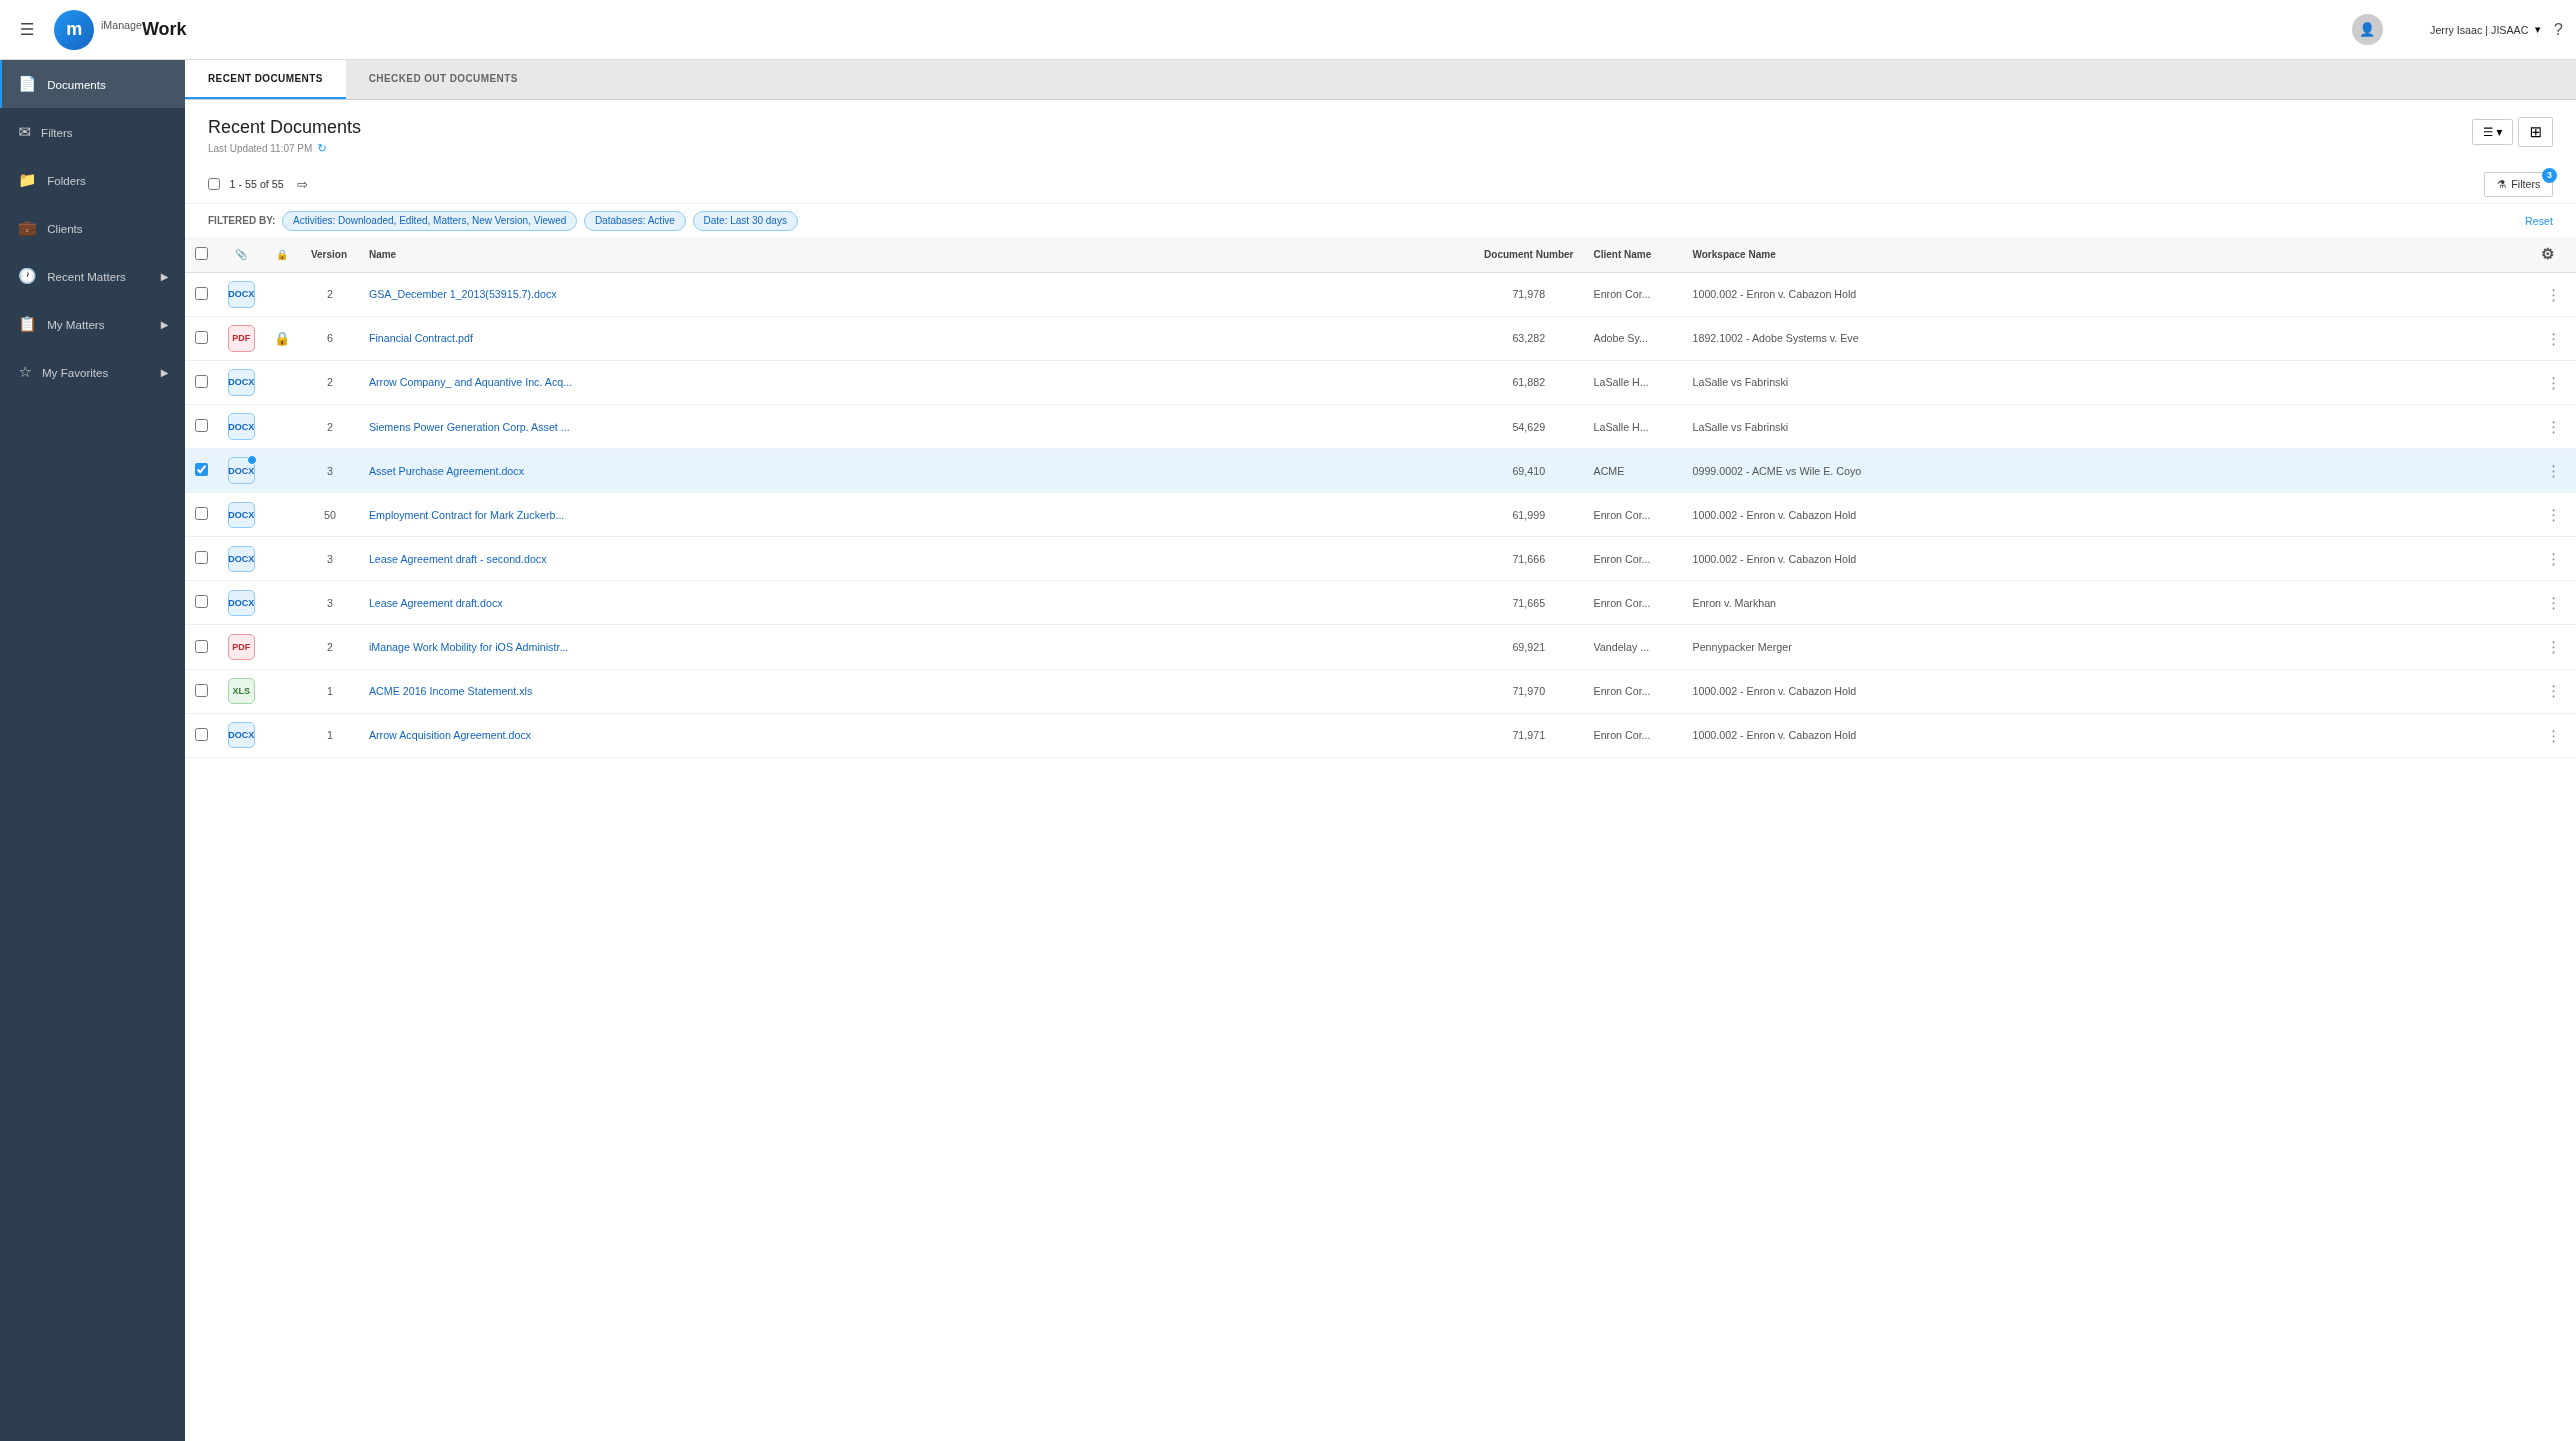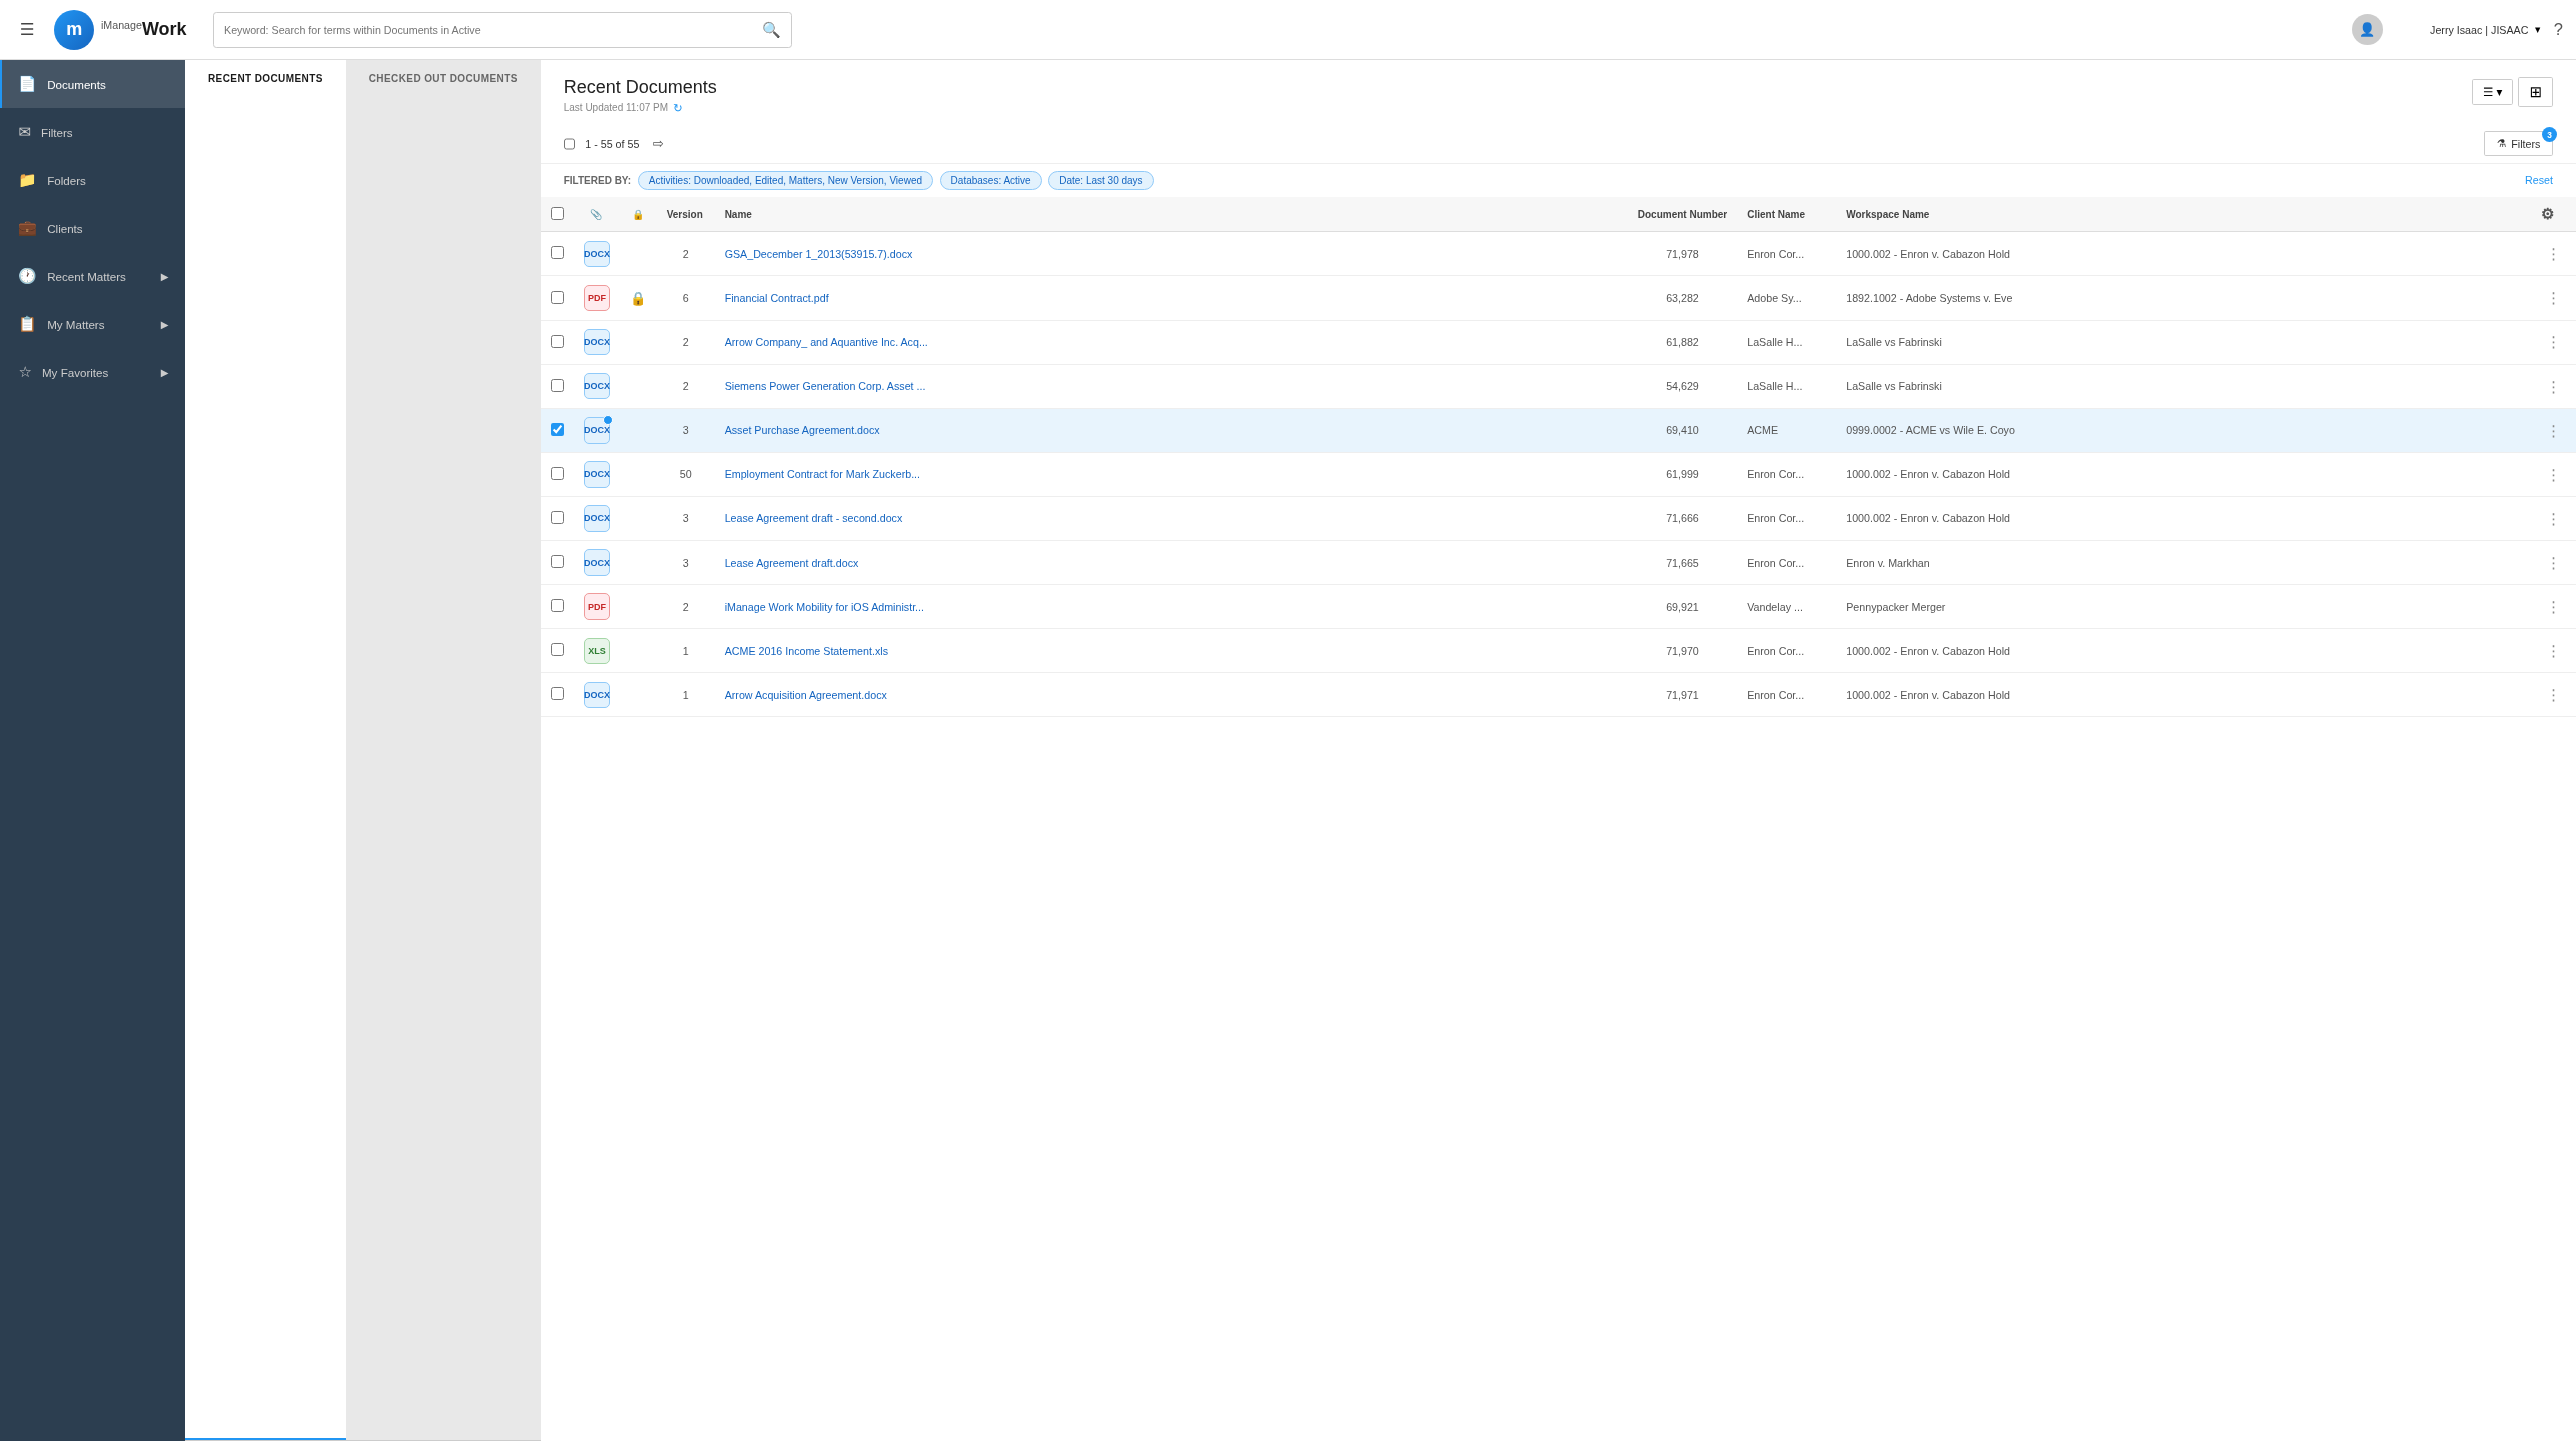--- a/index.html
+++ b/index.html
@@ -52,21 +52,21 @@
     .sidebar-item {
       display: flex; align-items: center; gap: 10px;
       padding: 15px 16.5px; cursor: pointer; font-size: 11.6px;
       border-left: 2.5px solid transparent; transition: background 0.15s;
     }
     .sidebar-item.active { background: rgba(255,255,255,0.12); border-left-color: #2196f3; color: #fff; }
     .sidebar-item .icon { font-size: 15px; }
     .sidebar-item .expand { margin-left: auto; font-size: 10px; }
 
     
-    .content-area { flex: 1; display: flex; overflow: hidden; background: #fff; }
+    .content-area { flex: 1; display: flex; flex-direction: column; overflow: hidden; background: #fff; }
 
     
     .tabs {
       display: flex; background: #e8e8e8; border-bottom: 0.8px solid #ccc;
       flex-shrink: 0;
     }
     .tab {
       padding: 13.2px 23px; font-size: 10px; font-weight: 600; letter-spacing: 0.4px;
       cursor: pointer; color: #666; text-transform: uppercase; border-bottom: 2.5px solid transparent;
     }
@@ -173,24 +173,20 @@
   <span class="hamburger">☰</span>
 
   <div class="logo-area">
     <div class="logo-circle">m</div>
     <div class="logo-text">
       <span class="logo-imanage">iManage</span>
       <span class="logo-work">Work</span>
     </div>
   </div>
 
-  <div class="search-bar">
-    <input type="text" placeholder="Keyword: Search for terms within Documents in Active" style="">
-    <span class="search-icon">🔍</span>
-  </div>
 
   <div class="topbar-right">
     <div class="user-area">
       <div class="avatar">👤</div>
       <span class="user-name">Jerry Isaac  |  JISAAC</span>
       <span>▾</span>
     </div>
     <span class="help-icon">?</span>
   </div>
 </div>

